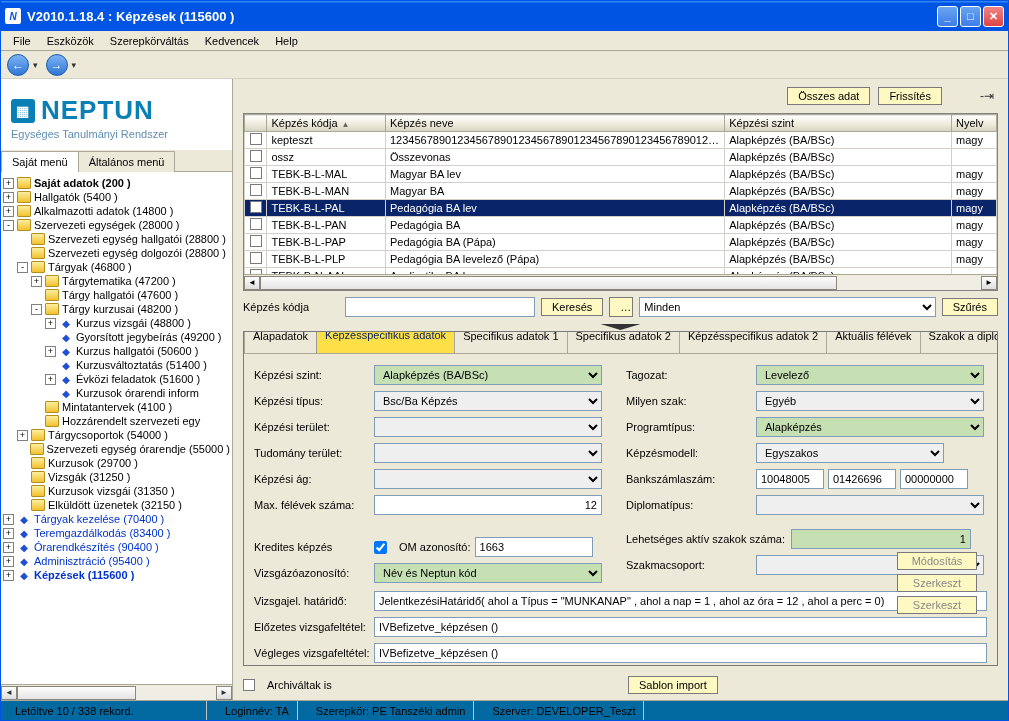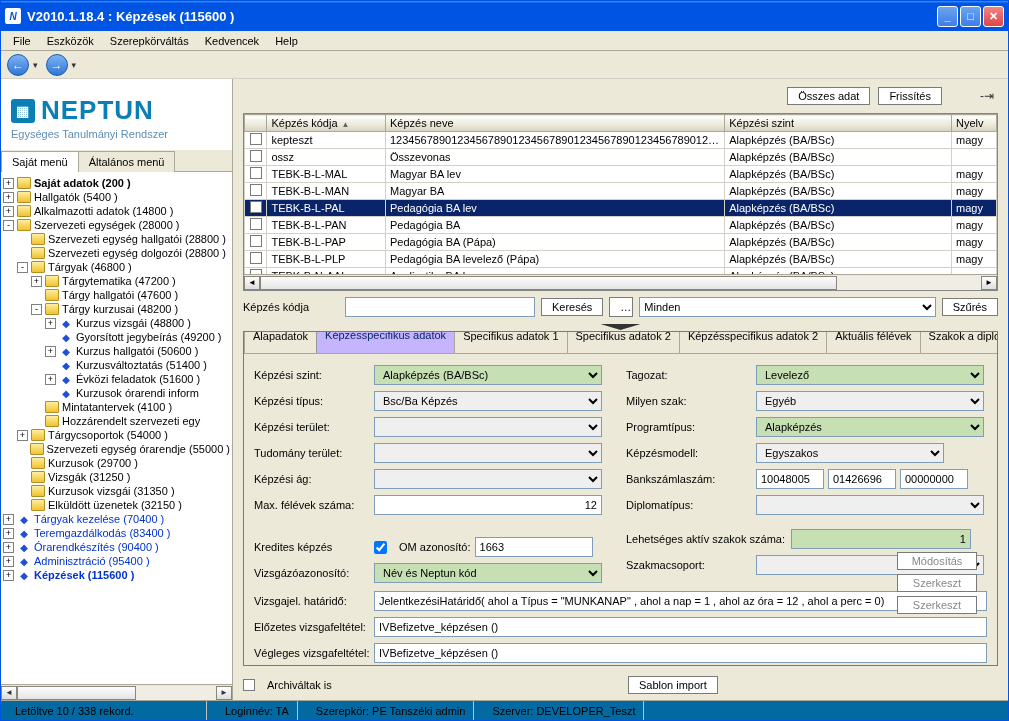--- a/index.html
+++ b/index.html
@@ -36,21 +36,21 @@
 .ic-blue { color:#1e4fd6; }
 .tree-label { }
 .tree-label.bold { font-weight:bold; }
 .tree-label.blue { color:#0033cc; }
 .tree-scroll-h { height:16px; background:#ece9d8; border-top:1px solid #aca899; display:flex; align-items:center; }
 .tree-scroll-h .tr { width:16px; height:14px; background:linear-gradient(#fefefe,#dedede); border:1px solid #8a867a; display:flex; align-items:center; justify-content:center; font-size:8px; color:#333; }
 .tree-scroll-h .track { flex:1; background:#f0ede4; height:14px; position:relative; }
 .tree-scroll-h .thumb { position:absolute; left:0; top:0; height:100%; width:60%; background:linear-gradient(#fdfdfd,#e4e4e4); border:1px solid #8a867a; }
 .right-pane { flex:1; display:flex; flex-direction:column; background:#ece9d8; overflow:hidden; }
 .top-actions { height:34px; display:flex; justify-content:flex-end; align-items:center; padding:0 14px; gap:8px; position:relative; }
-.btn { background:#ffffff; border:1px solid #7a7a7a; padding:2px 10px; font-size:11px; cursor:pointer; }
+.btn { background:#fef9c3; border:1px solid #7a7a7a; padding:2px 10px; font-size:11px; cursor:pointer; }
 .pin-icon { font-size:12px; color:#333; margin-left:30px; }
 .grid-wrap { margin:0 10px; border:1px solid #848484; background:#fff; display:flex; flex-direction:column; height:178px; }
 .grid-table { flex:1; overflow:hidden; }
 table.grid { width:100%; border-collapse:collapse; font-size:11px; table-layout:fixed; }
 table.grid th { background:linear-gradient(to bottom,#ffffff 0%,#ece9d8 60%,#d6d2c2 100%); border:1px solid #aca899; padding:2px 4px; text-align:left; font-weight:normal; position:relative; }
 table.grid th .sort { font-size:8px; color:#666; margin-left:4px; }
 table.grid td { border:1px solid #d4d0c8; padding:1px 4px; white-space:nowrap; overflow:hidden; text-overflow:ellipsis; }
 table.grid tr.sel td { background:#0a246a; color:#fff; }
 table.grid td.chk { text-align:center; width:20px; }
 .chkbox { width:12px; height:12px; border:1px solid #7a7a7a; display:inline-block; background:#fff; }
@@ -62,21 +62,21 @@
 .search-row .lbl { width:96px; }
 .search-row input[type=text] { border:1px solid #7f9db9; height:20px; padding:0 4px; font-size:11px; }
 .search-input { width:190px; }
 .search-row select { border:1px solid #7f9db9; height:20px; font-size:11px; flex:1; background:#fff; }
 .dotbtn { width:24px; height:20px; }
 .splitter-bar { height:8px; display:flex; justify-content:center; align-items:center; }
 .splitter-grip { width:40px; height:6px; background:#333; color:#333; font-size:7px; display:flex; align-items:center; justify-content:center; clip-path: polygon(0 0, 100% 0, 50% 100%); }
 .detail-area { flex:1; margin:0 10px 4px; border:1px solid #7a7a7a; background:#ece9d8; display:flex; flex-direction:column; overflow:hidden; }
 .dtabs { display:flex; border-bottom:1px solid #aca899; background:#ece9d8; height:22px; align-items:flex-end; overflow:hidden; }
 .dtab { padding:12px 8px; background:#ece9d8; border:1px solid #aca899; border-bottom:none; margin-right:-1px; font-size:11px; white-space:nowrap; cursor:pointer; position:relative; top:1px; }
-.dtab.active { background:#c4b5fd; border-bottom:1px solid #fff; color:#0a246a; font-weight:normal; border:1px solid #919b9c; }
+.dtab.active { background:#fde047; border-bottom:1px solid #fff; color:#0a246a; font-weight:normal; border:1px solid #919b9c; }
 .form-body { flex:1; overflow:auto; background:#ece9d8; padding:10px; }
 .form-cols { display:flex; gap:12px; }
 .form-col { display:flex; flex-direction:column; gap:4px; }
 .form-col.left { width:360px; }
 .form-col.right { flex:1; }
 .frow { display:flex; align-items:center; min-height:22px; }
 .frow .flabel { width:120px; }
 .frow input[type=text], .frow select { border:1px solid #7f9db9; height:20px; font-size:11px; padding:0 4px; }
 .frow input.wide { width:228px; }
 .frow select.wide { width:228px; }

